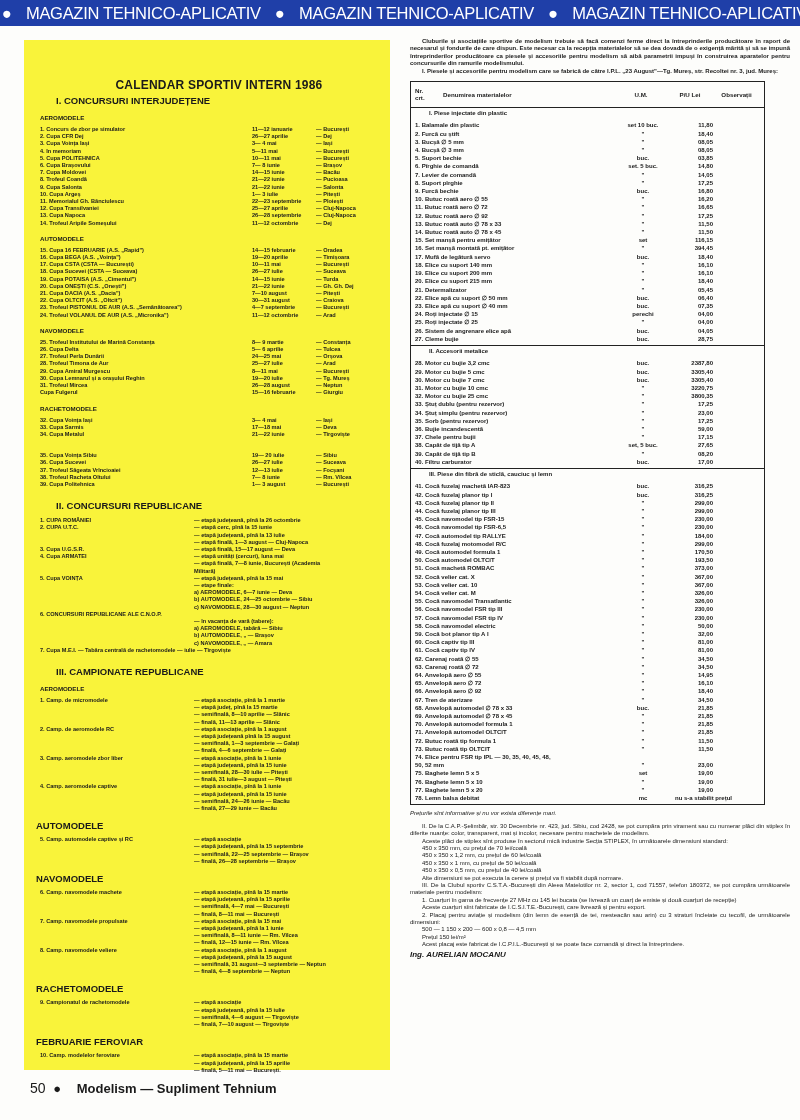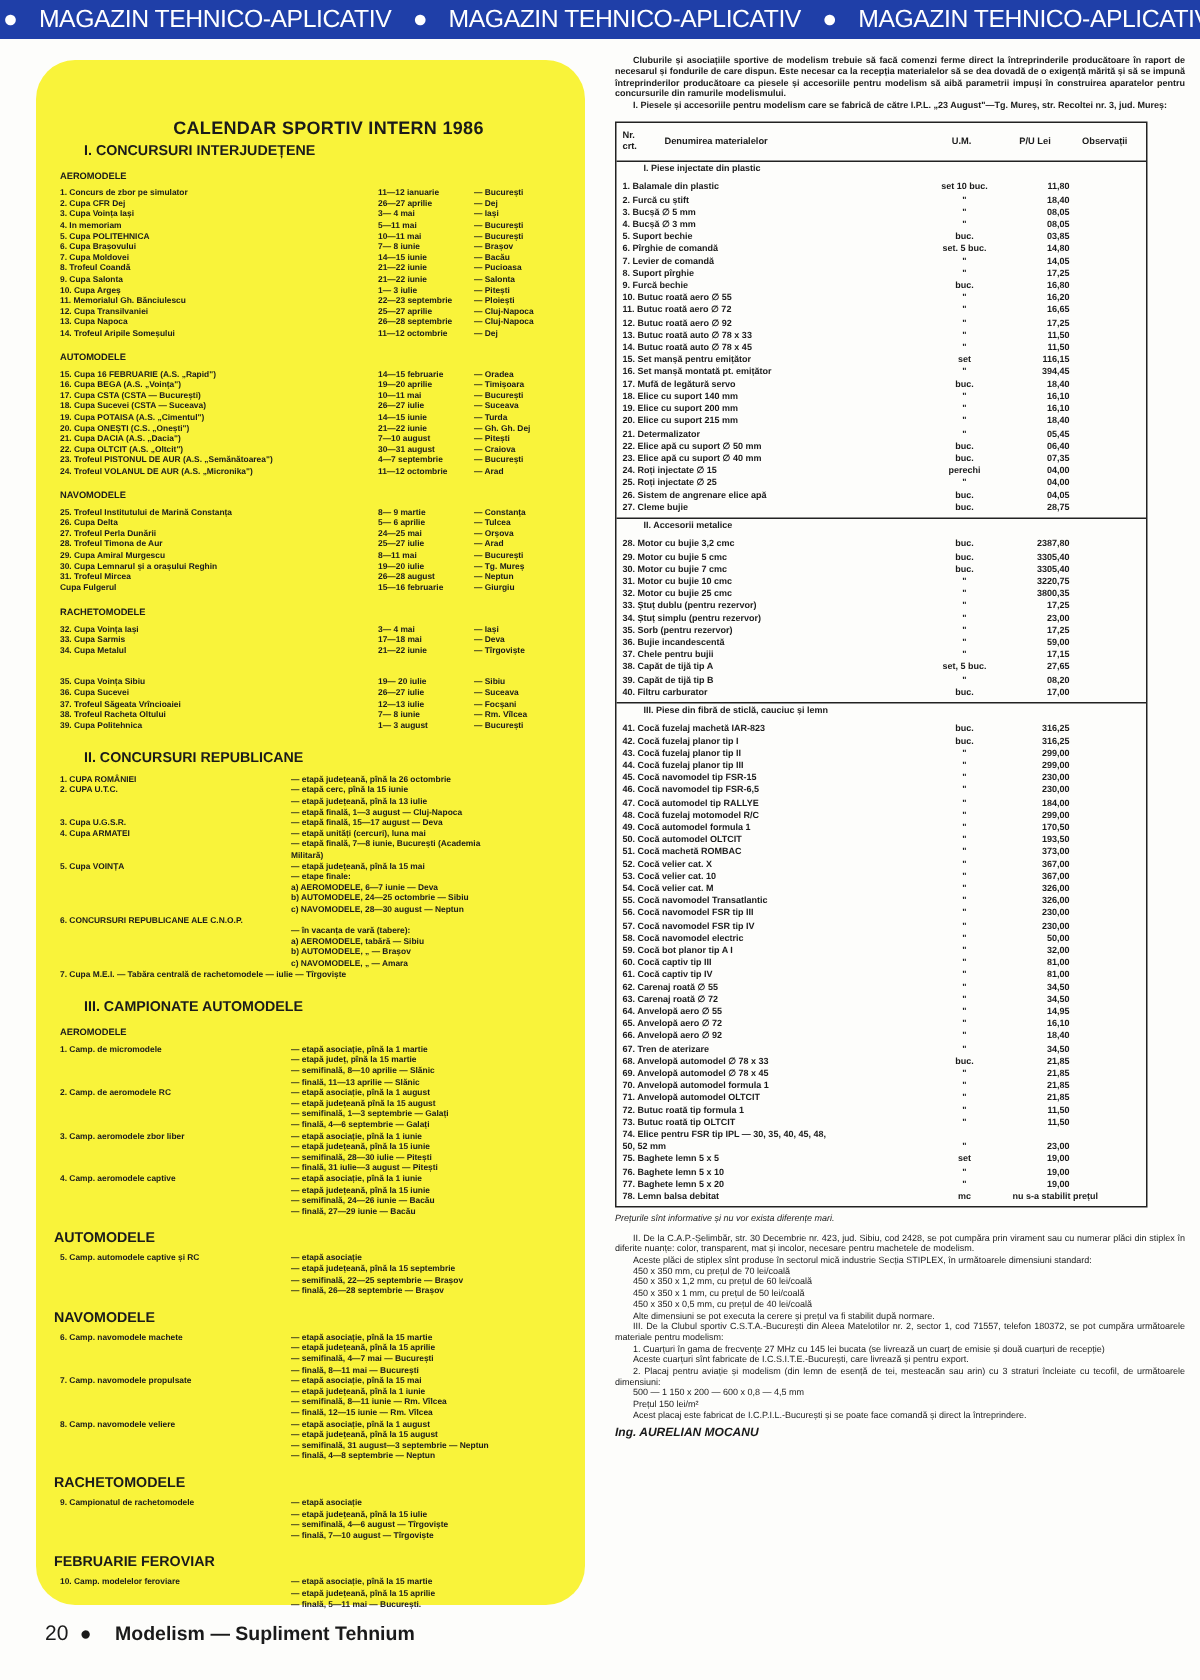--- a/index.html
+++ b/index.html
@@ -5,21 +5,21 @@
   * { box-sizing: border-box; margin: 0; padding: 0; }
   html, body { width: 800px; height: 1120px; background: #fdfdfb; overflow: hidden; }
   body { position: relative; font-family: "Liberation Sans", sans-serif; color: #1a1a1a; }
 
   .banner { position: absolute; left: 0; top: 0; width: 800px; height: 26px; background: #1f3fa8;
     color: #fff; font-family: "Liberation Sans", sans-serif; font-size: 16.5px; letter-spacing: -0.3px;
     white-space: nowrap; overflow: hidden; line-height: 26px; padding-left: 2px; }
   .banner span { margin-right: 10px; }
 
   
-  .cal { position: absolute; left: 24px; top: 40px; width: 366px; height: 1030px; background: #f9f33a; padding: 38px 8px 0 12px; border-radius: 26px; }
+  .cal { position: absolute; left: 24px; top: 40px; width: 366px; height: 1030px; background: #f9f33a; padding: 38px 8px 0 12px; }
   .cal-title { text-align: center; font-weight: bold; font-size: 12px; margin-left: 20px; letter-spacing: 0.2px; }
   .sec-title { font-weight: bold; font-size: 9.5px; margin: 3px 0 6px 20px; }
   .cat { font-weight: bold; font-size: 6.2px; margin: 8px 0 5px 4px; }
   .cat.big { font-size: 9.5px; margin: 8px 0 5px 0; }
   .row { display: flex; font-size: 5.6px; line-height: 7.2px; font-weight: bold; }
   .row .n { width: 216px; padding-left: 4px; white-space: nowrap; }
   .row .d { width: 64px; white-space: nowrap; }
   .row .p { white-space: nowrap; }
   .rep { display: flex; font-size: 5.6px; line-height: 7.2px; font-weight: bold; }
   .rep .l { width: 158px; padding-left: 4px; }
@@ -325,21 +325,21 @@
           <div>— în vacanța de vară (tabere):</div>
           <div>   a) AEROMODELE, tabără — Sibiu</div>
           <div>   b) AUTOMODELE,    „    — Brașov</div>
           <div>   c) NAVOMODELE,    „    — Amara</div>
         </div>
       </div>
       <div class="rep">
         <div style="padding-left: 4px;">7. Cupa M.E.I. — Tabăra centrală de rachetomodele — iulie — Tîrgoviște</div>
       </div>
     </div>
-  <div class="sec-title" style="margin-top:12px">III. CAMPIONATE AUTOMODELE</div>
+  <div class="sec-title" style="margin-top:12px">III. CAMPIONATE REPUBLICANE</div>
   <div id="s3">
       <div class="cat">AEROMODELE</div>
       <div class="rep">
         <div class="l">1. Camp. de micromodele</div>
         <div class="r">
           <div>— etapă asociație, pînă la 1 martie</div>
           <div>— etapă județ, pînă la 15 martie</div>
           <div>— semifinală, 8—10 aprilie — Slănic</div>
           <div>— finală, 11—13 aprilie — Slănic</div>
         </div>
@@ -425,21 +425,21 @@
         <div class="r">
           <div>— etapă asociație, pînă la 15 martie</div>
           <div>— etapă județeană, pînă la 15 aprilie</div>
           <div>— finală, 5—11 mai — București.</div>
         </div>
       </div>
     </div>
 </div>
 
 <div class="footer">
-  <span class="pg">20</span>
+  <span class="pg">50</span>
   <span class="dot">●</span>
   <span>Modelism — Supliment Tehnium</span>
 </div>
 
 <div class="rc">
   <div class="para">Cluburile și asociațiile sportive de modelism trebuie să facă comenzi ferme direct la întreprinderile producătoare în raport de necesarul și fondurile de care dispun. Este necesar ca la recepția materialelor să se dea dovadă de o exigență mărită și să se impună întreprinderilor producătoare ca piesele și accesoriile pentru modelism să aibă parametrii impuși în construirea aparatelor pentru concursurile din ramurile modelismului.</div>
   <div class="para">I. Piesele și accesoriile pentru modelism care se fabrică de către I.P.L. „23 August"—Tg. Mureș, str. Recoltei nr. 3, jud. Mureș:</div>
   <div class="tbl">
     <div class="th">
       <div class="c1">Nr. crt.</div>

